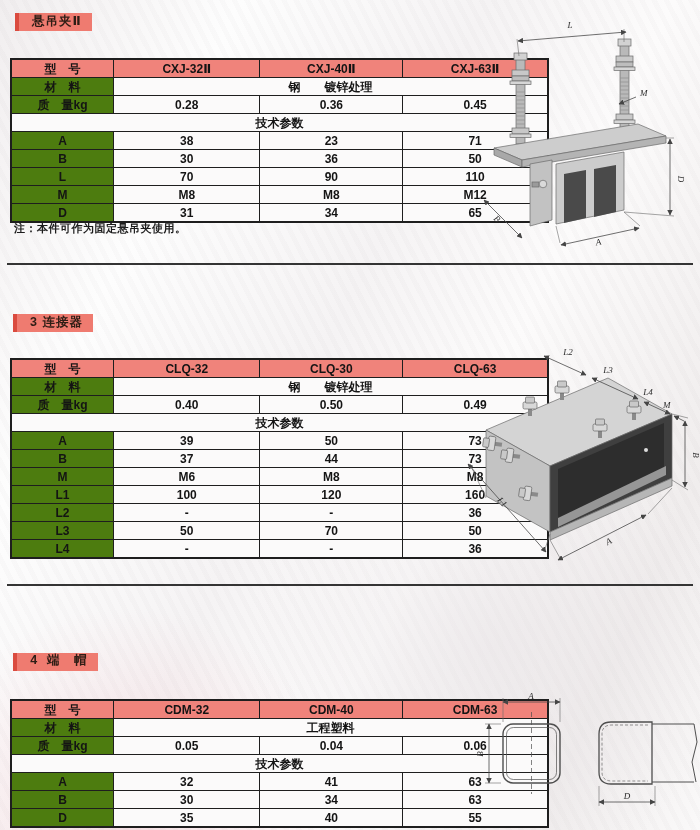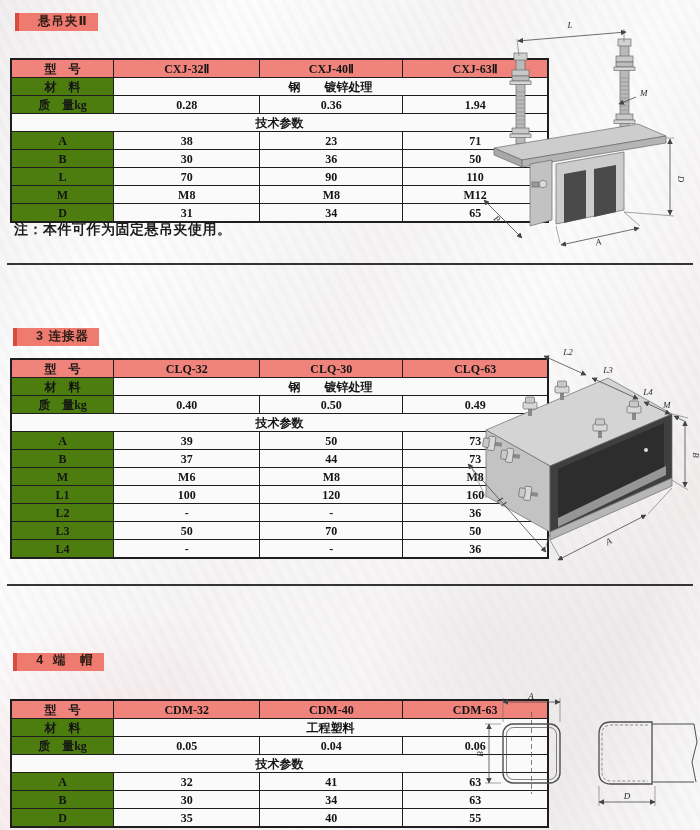--- a/index.html
+++ b/index.html
@@ -9,37 +9,37 @@
     background:
       radial-gradient(circle at 18% 100%, rgba(242,170,180,0.28), rgba(242,170,180,0) 22%),
       radial-gradient(circle at 70% 78%, rgba(230,225,228,0.5), rgba(230,225,228,0) 30%),
       repeating-linear-gradient(63deg, rgba(120,110,115,0.028) 0 5px, rgba(255,255,255,0) 5px 11px),
       linear-gradient(115deg,#f1eeef 0%,#fdfdfd 22%,#f5f3f4 45%,#fcfbfb 62%,#f0eded 85%,#faf9f9 100%);
   }
   .badge{
     position:absolute;display:inline-block;
     background:#ef7b70;border-left:4px solid #da4b3f;
     color:#2e1d15;font-weight:bold;font-size:12.5px;line-height:17px;
-    padding:0 10px 1px 19px;letter-spacing:1px;white-space:nowrap;
+    padding:0 10px 1px 13px;letter-spacing:1px;white-space:nowrap;
   }
   table.spec{
     position:absolute;border-collapse:collapse;table-layout:fixed;
-    width:539px;border:2px solid #1e1e1e;background:#fbfafa;font-family:Liberation Serif, serif;
+    width:539px;border:2px solid #1e1e1e;background:#fbfafa;
   }
   .spec td{
     border:1px solid #1e1e1e;height:17px;padding:0;
     text-align:center;vertical-align:middle;
     font-size:12px;font-weight:bold;color:#141414;line-height:1;
     overflow:hidden;white-space:nowrap;
   }
   .c-red{background:#f0837b;color:#20120e;}
   .c-pink{background:#4d7c0f;}
   .c-white{background:#fbfafa;border-radius:6px;}
   .note{
-    position:absolute;font-size:14px;font-weight:bold;color:#1c1c1c;letter-spacing:0.5px;text-align:right;
+    position:absolute;font-size:11px;font-weight:bold;color:#1c1c1c;letter-spacing:0.5px;text-align:right;
   }
   .divider{position:absolute;left:7px;width:686px;height:2px;background:#343434;}
   .fig{position:absolute;}
   .dim{stroke:#4a4a4a;stroke-width:0.8;fill:none;}
   .ext{stroke:#6a6a6a;stroke-width:0.6;fill:none;}
   .dlab{font:italic 9px "Liberation Serif","DejaVu Serif",serif;fill:#2c2c2c;}
   .metal{stroke:#6b6b6b;stroke-width:0.7;}
   .line-art{stroke:#4f4f4f;fill:none;}
 </style>
 </head>
@@ -62,21 +62,21 @@
     <td class="c-red">CXJ-63Ⅱ</td>
   </tr>
   <tr>
     <td class="c-pink">材　料</td>
     <td class="c-white" colspan="3">钢　　镀锌处理</td>
   </tr>
   <tr>
     <td class="c-pink">质　量kg</td>
     <td class="c-white">0.28</td>
     <td class="c-white">0.36</td>
-    <td class="c-white">1.94</td>
+    <td class="c-white">0.45</td>
   </tr>
   <tr>
     <td class="c-white" colspan="4">技术参数</td>
   </tr>
   <tr>
     <td class="c-pink">A</td>
     <td class="c-white">38</td>
     <td class="c-white">23</td>
     <td class="c-white">71</td>
   </tr>
@@ -157,21 +157,21 @@
   <line class="dim" x1="16" y1="188" x2="54" y2="226" marker-start="url(#a1)" marker-end="url(#a1)"></line>
   <text class="dlab" x="27" y="209" transform="rotate(42 27 209)" text-anchor="middle">B</text>
   <path class="ext" d="M88,214 L92,231 M156,200 L172,214"></path>
   <line class="dim" x1="93" y1="233" x2="171" y2="216" marker-start="url(#a1)" marker-end="url(#a1)"></line>
   <text class="dlab" x="131" y="233" transform="rotate(-12 131 233)" text-anchor="middle">A</text>
 </svg>
 </div>
 
 <div class="divider" style="top:263px;"></div>
 
-<div class="badge" style="left:13px;top:314px;margin-top:14px;">3 连接器</div>
+<div class="badge" style="left:13px;top:314px;">3 连接器</div>
 
 <table class="spec" style="left:10px;top:358px;">
   <colgroup>
       <col style="width:84px">
       <col style="width:120px">
       <col style="width:117px">
       <col style="width:119px">
     </colgroup>
   <tbody>
       <tr>

